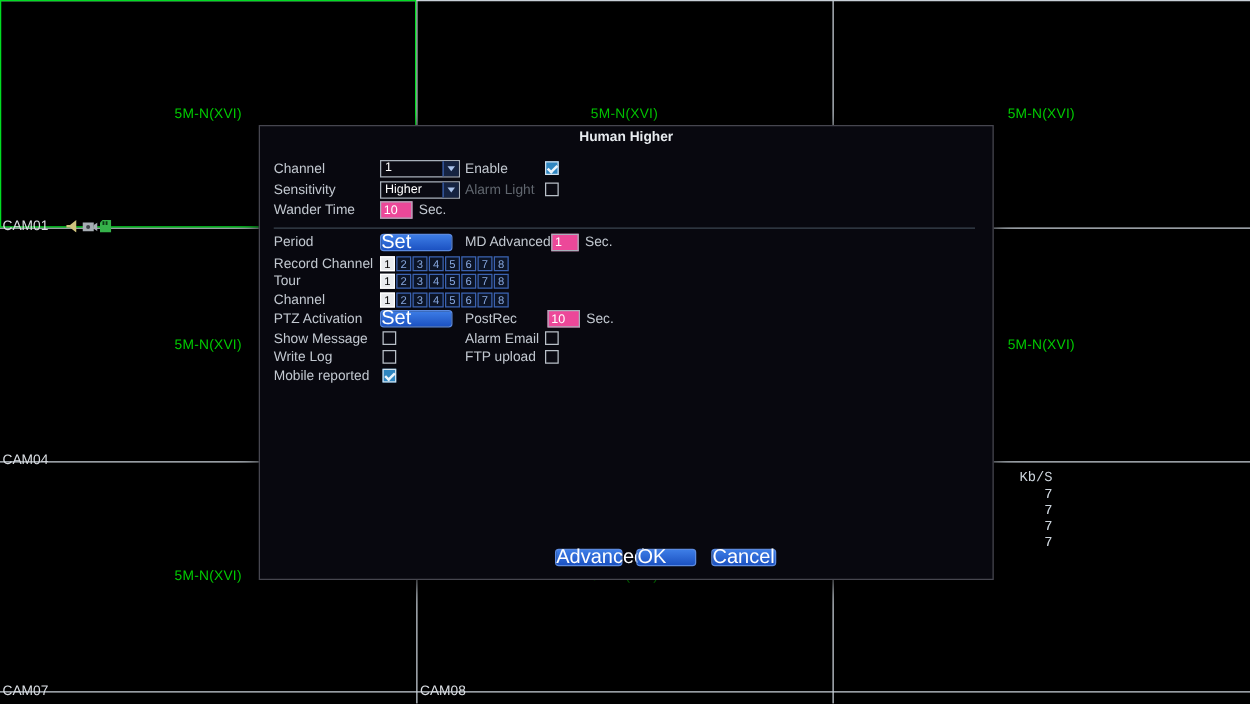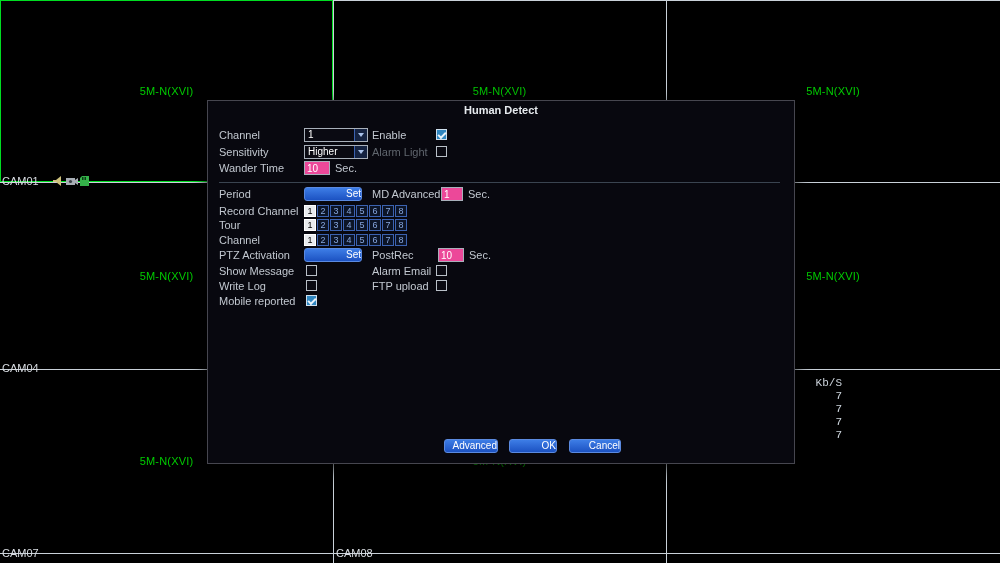--- a/index.html
+++ b/index.html
@@ -35,22 +35,22 @@
   .sel .arrow{position:absolute;right:0;top:0;width:12px;height:12px;background:#152341;
               border-left:1px solid #3b62b0;display:flex;align-items:center;justify-content:center;}
   .sel .arrow::after{content:"";border-left:3px solid transparent;border-right:3px solid transparent;
                      border-top:4px solid #a9c2ea;}
 
   .inp{position:absolute;height:14px;box-sizing:border-box;background:#ec4899;
        border:1px solid #a8b0ba;color:#fff;font-size:10px;padding:0 0 0 2px;margin:0;
        font-family:"Liberation Sans",sans-serif;}
 
   .btn{position:absolute;height:14px;box-sizing:border-box;background:linear-gradient(#3d7de6,#1c52c2);
-       border:1px solid #5b8ae0;border-radius:3px;color:#fff;font-size:10px;line-height:12px;
-       text-align:right;cursor:default;}
+       border:1px solid #5b8ae0;border-radius:3px;color:#fff;font-size:16px;line-height:12px;
+       text-align:left;cursor:default;}
 
   .chrow{position:absolute;display:flex;gap:1px;}
   .ch{width:12px;height:12px;box-sizing:border-box;background:#0c1426;border:1px solid #3b62b0;
       color:#86a6de;font-size:9px;line-height:10px;text-align:center;}
   .ch.active{background:#e9ebee;border-color:#fff;color:#000;}
 
   .cb{position:absolute;width:11px;height:11px;box-sizing:border-box;background:#0a0a12;
       border:1px solid #b9c0c8;}
   .cb.checked{background:#2f86c0;border-color:#cfe0ee;}
   .cb.checked::after{content:"";position:absolute;left:1px;top:2px;width:6px;height:3px;
@@ -124,21 +124,21 @@
 
   <div class="bitrate">
     <span>Kb/S</span>
     <span>7</span>
     <span>7</span>
     <span>7</span>
     <span>7</span>
   </div>
 
   <div class="dialog">
-    <div class="dlg-title">Human Detect</div>
+    <div class="dlg-title">Human Higher</div>
 
     <span class="lbl" style="left:11px;top:28px">Channel</span>
     <div class="sel" style="left:96px;top:27px">
       <span>1</span>
       <span class="arrow"></span>
     </div>
     <span class="lbl" style="left:164px;top:28px">Enable</span>
     <span class="cb checked" style="left:228px;top:28px"></span>
 
     <span class="lbl" style="left:11px;top:45px">Sensitivity</span>

